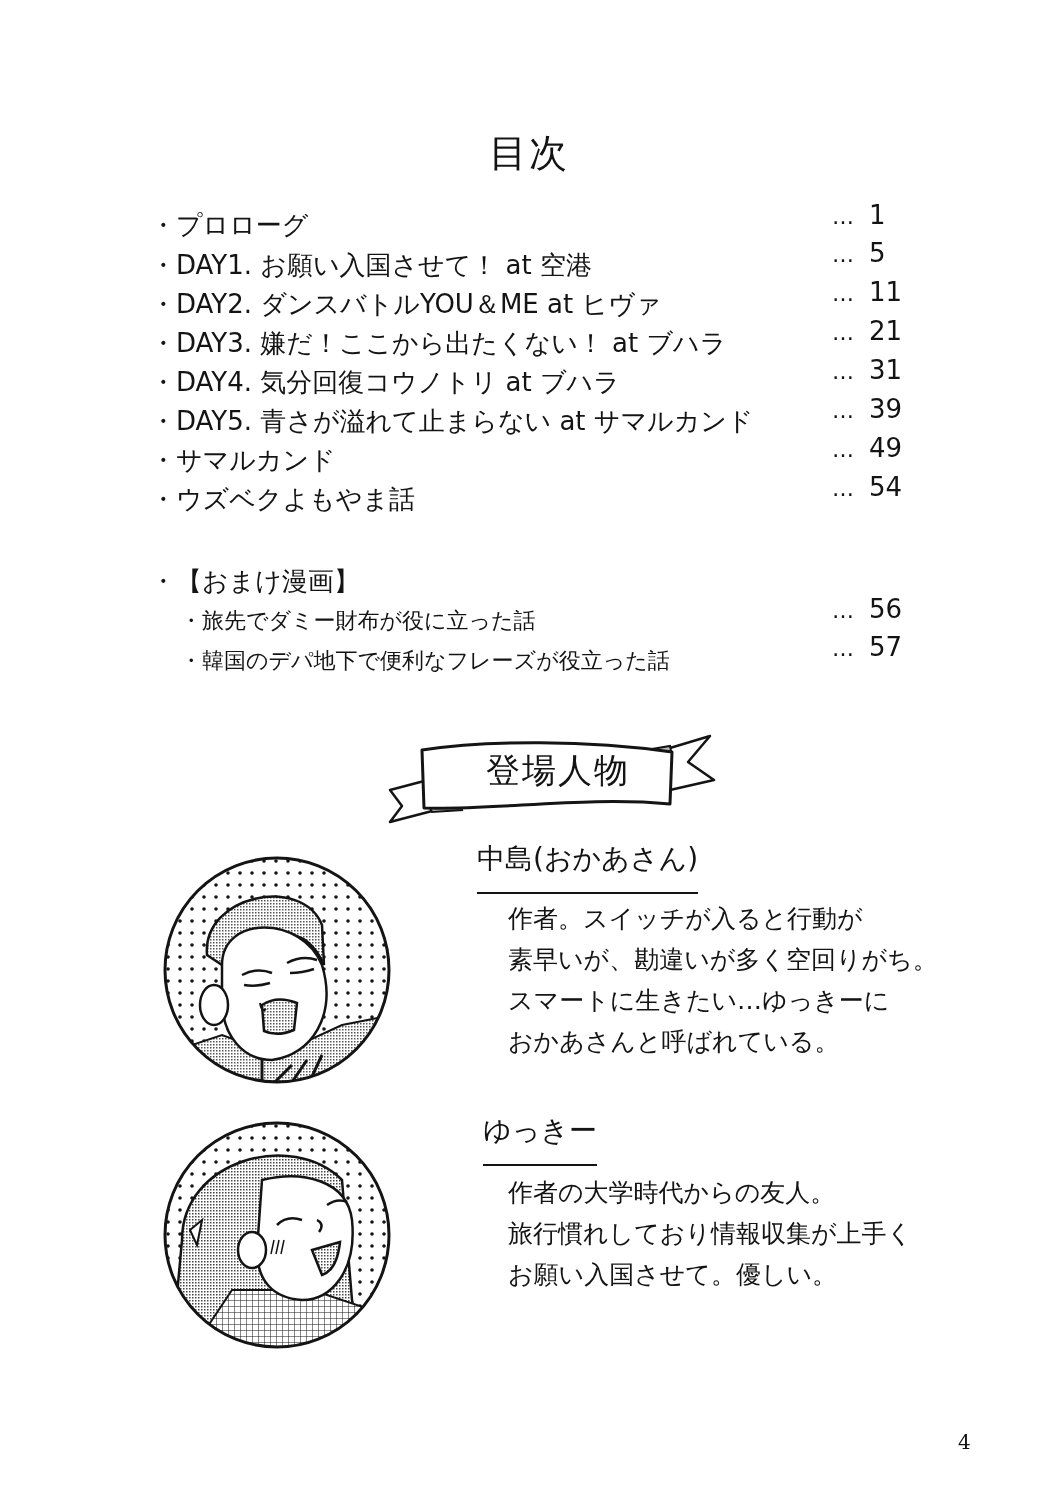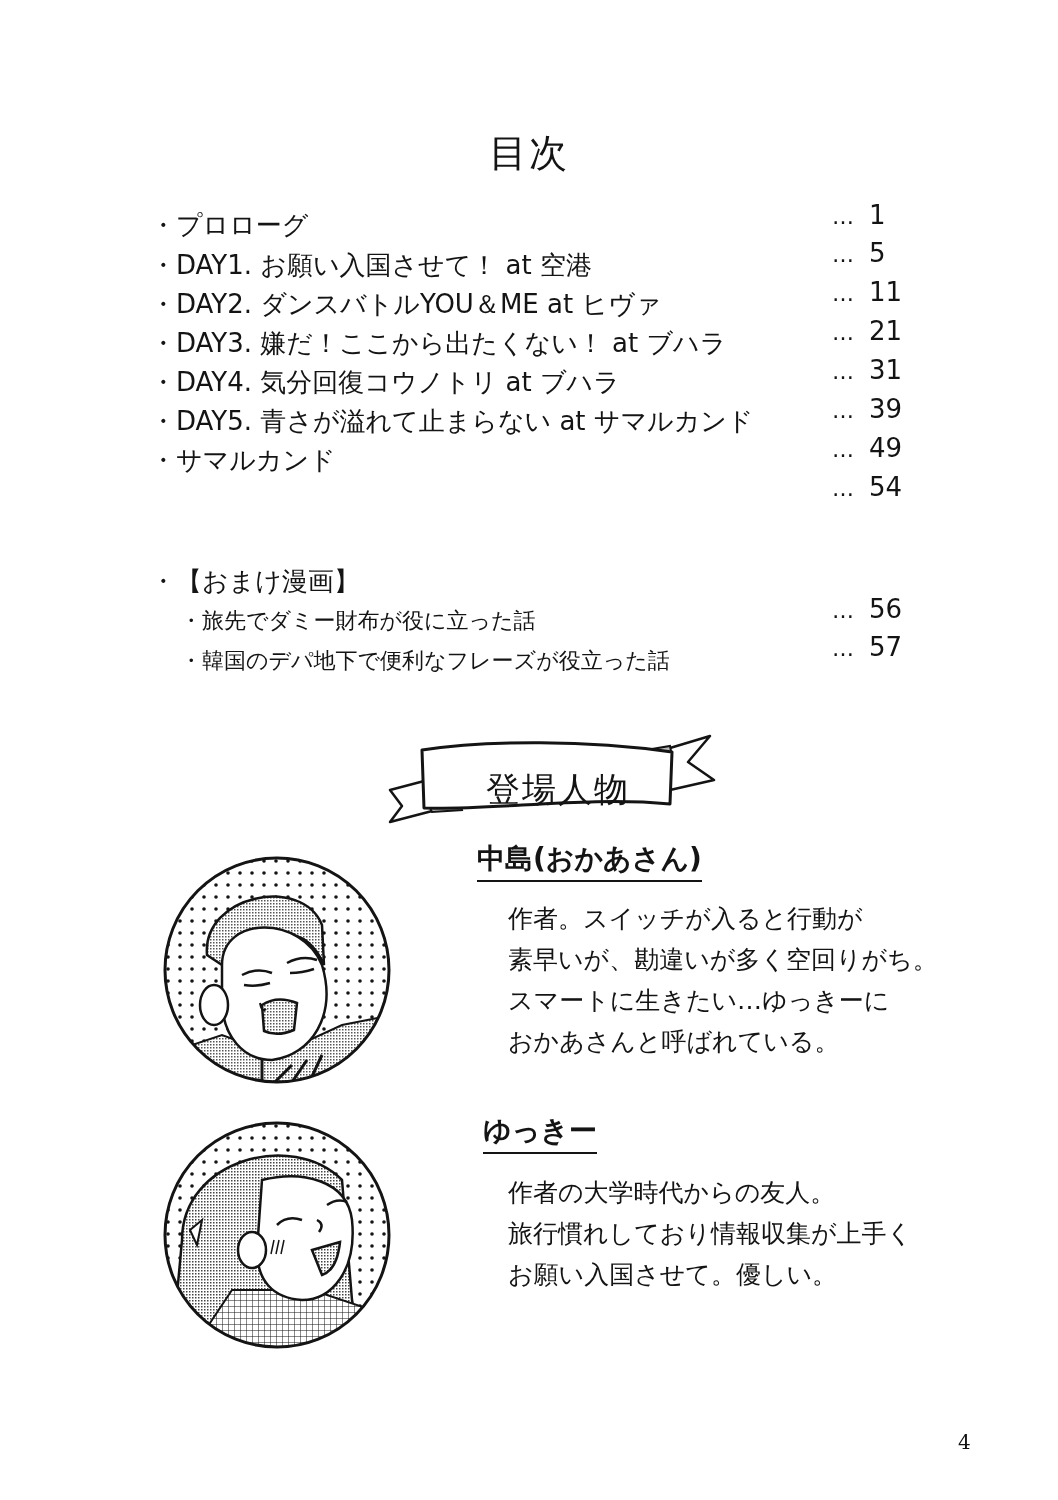--- a/index.html
+++ b/index.html
@@ -16,27 +16,27 @@
     .toc-row { position: absolute; left: 0; width: 780px; height: 40px; }
     .toc-label { position: absolute; left: 0; font-size: 26px; white-space: nowrap; }
     .toc-sub .toc-label { left: 30px; font-size: 22px; }
     .toc-page { position: absolute; left: 682px; font-size: 26px; white-space: nowrap; }
     .toc-page .dots { letter-spacing: 1px; margin-right: 14px; font-size: 22px; }
 
     .banner { position: absolute; left: 388px; top: 718px; width: 340px; height: 110px; }
     .banner svg { position: absolute; left: 0; top: 0; }
     .banner-text {
       position: absolute; left: 0; width: 340px; top: 30px; text-align: center;
-      font-size: 34px; letter-spacing: 2px; margin-top: 19px;
+      font-size: 34px; letter-spacing: 2px;
     }
 
     .portrait { position: absolute; width: 230px; height: 230px; }
     .char-name {
-      position: absolute; font-size: 28px; padding-bottom: 2px;
-      border-bottom: 2px solid #141414; white-space: nowrap; font-weight: bold;
+      position: absolute; font-size: 28px; padding-bottom: 14px;
+      border-bottom: 2px solid #141414; white-space: nowrap;
     }
     .char-desc { position: absolute; font-size: 25px; line-height: 41px; white-space: nowrap; }
     .char-desc div { height: 41px; margin-left: 32px; }
     .page-number {
       position: absolute; left: 958px; top: 1430px; font-size: 20px;
       font-family: "DejaVu Serif", serif;
     }
   </style>
 </head>
 <body>
@@ -68,20 +68,21 @@
     </div>
     <div class="toc-row" style="top:204px">
       <span class="toc-label">・DAY5. 青さが溢れて止まらない at サマルカンド</span>
       <span class="toc-page" style="top:-10px"><span class="dots">…</span><span>39</span></span>
     </div>
     <div class="toc-row" style="top:243px">
       <span class="toc-label">・サマルカンド</span>
       <span class="toc-page" style="top:-10px"><span class="dots">…</span><span>49</span></span>
     </div>
     <div class="toc-row" style="top:282px">
+      <span class="toc-label">・ウズベクよもやま話</span>
       <span class="toc-page" style="top:-10px"><span class="dots">…</span><span>54</span></span>
     </div>
 
     <div class="toc-row" style="top:364px">
       <span class="toc-label">・【おまけ漫画】</span>
     </div>
     <div class="toc-row toc-sub" style="top:406px">
       <span class="toc-label">・旅先でダミー財布が役に立った話</span>
       <span class="toc-page" style="top:-12px"><span class="dots">…</span><span>56</span></span>
     </div>

